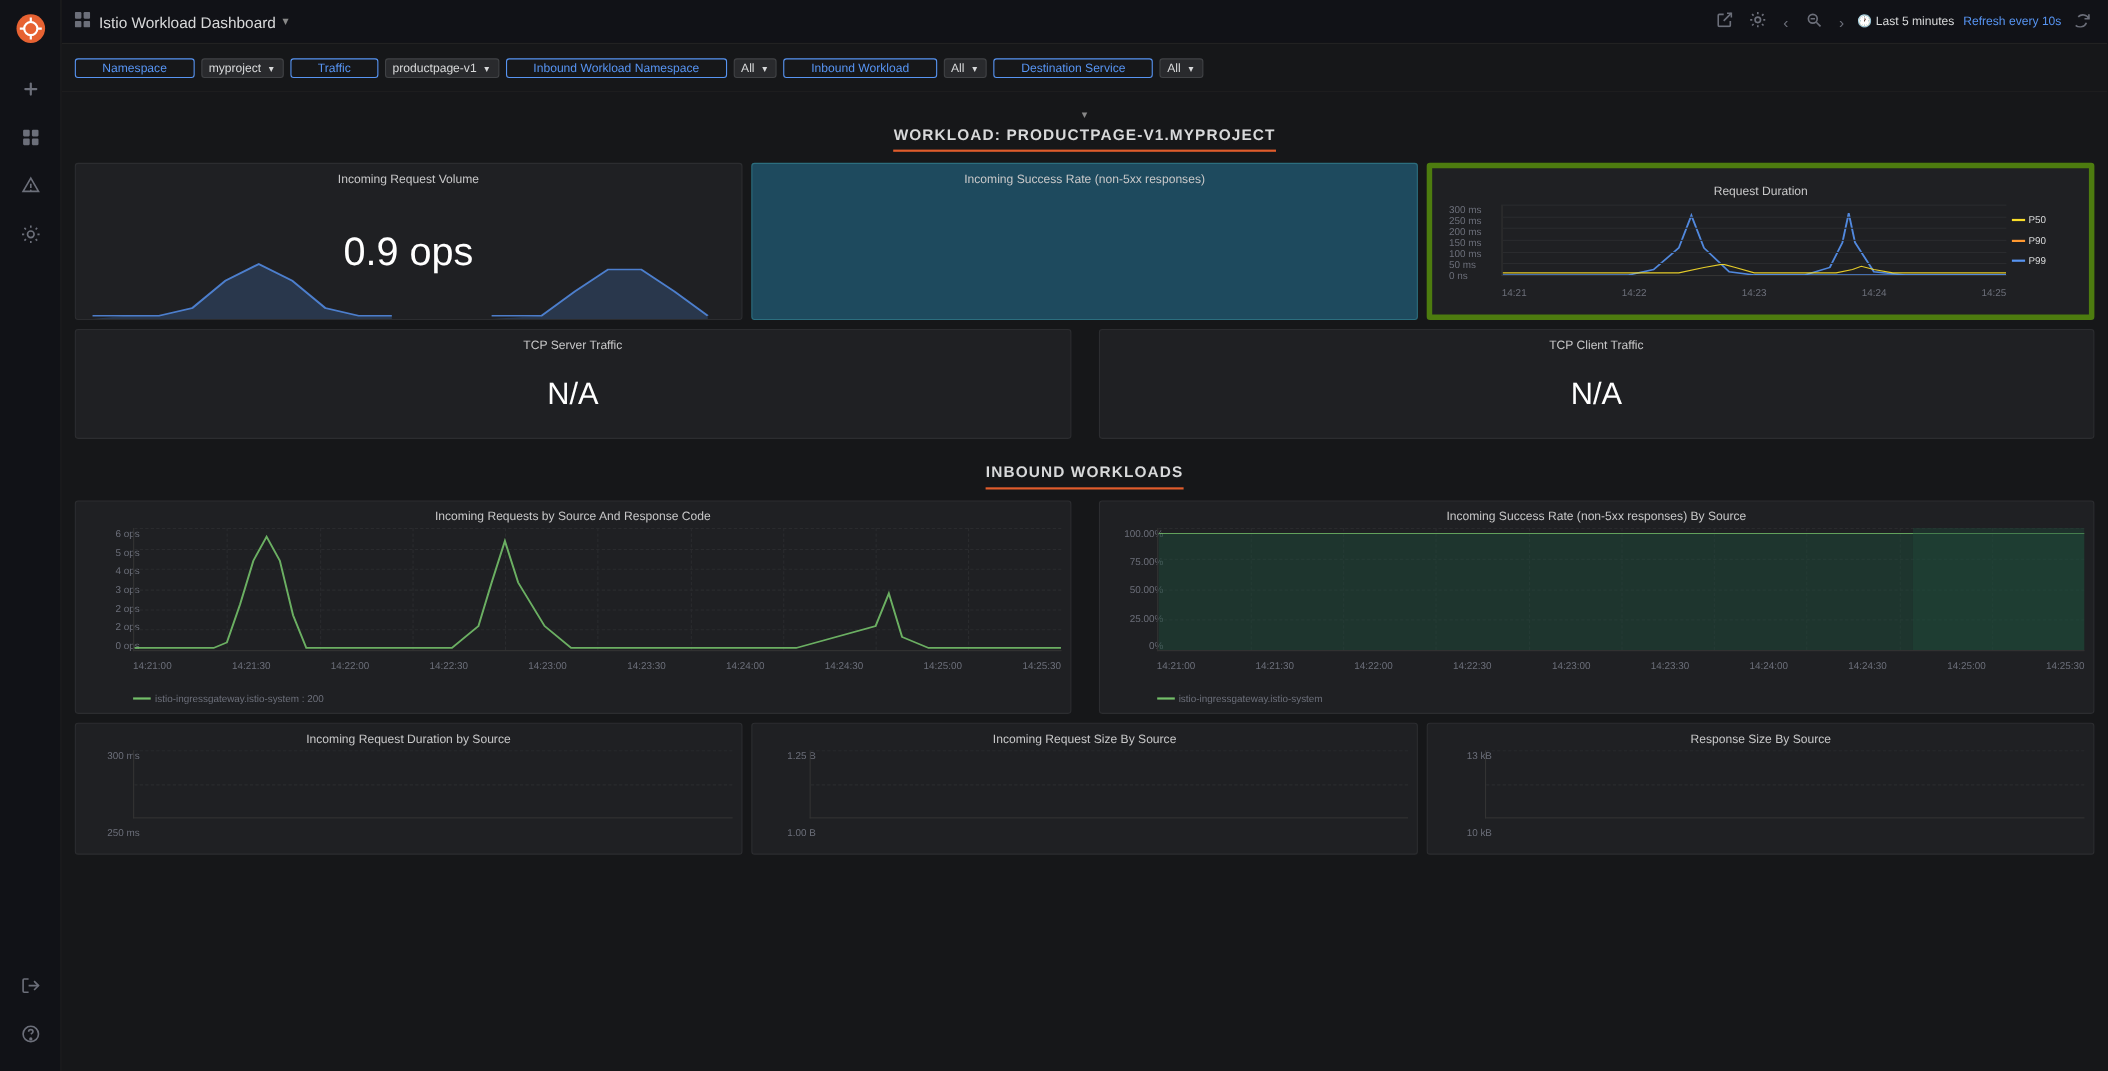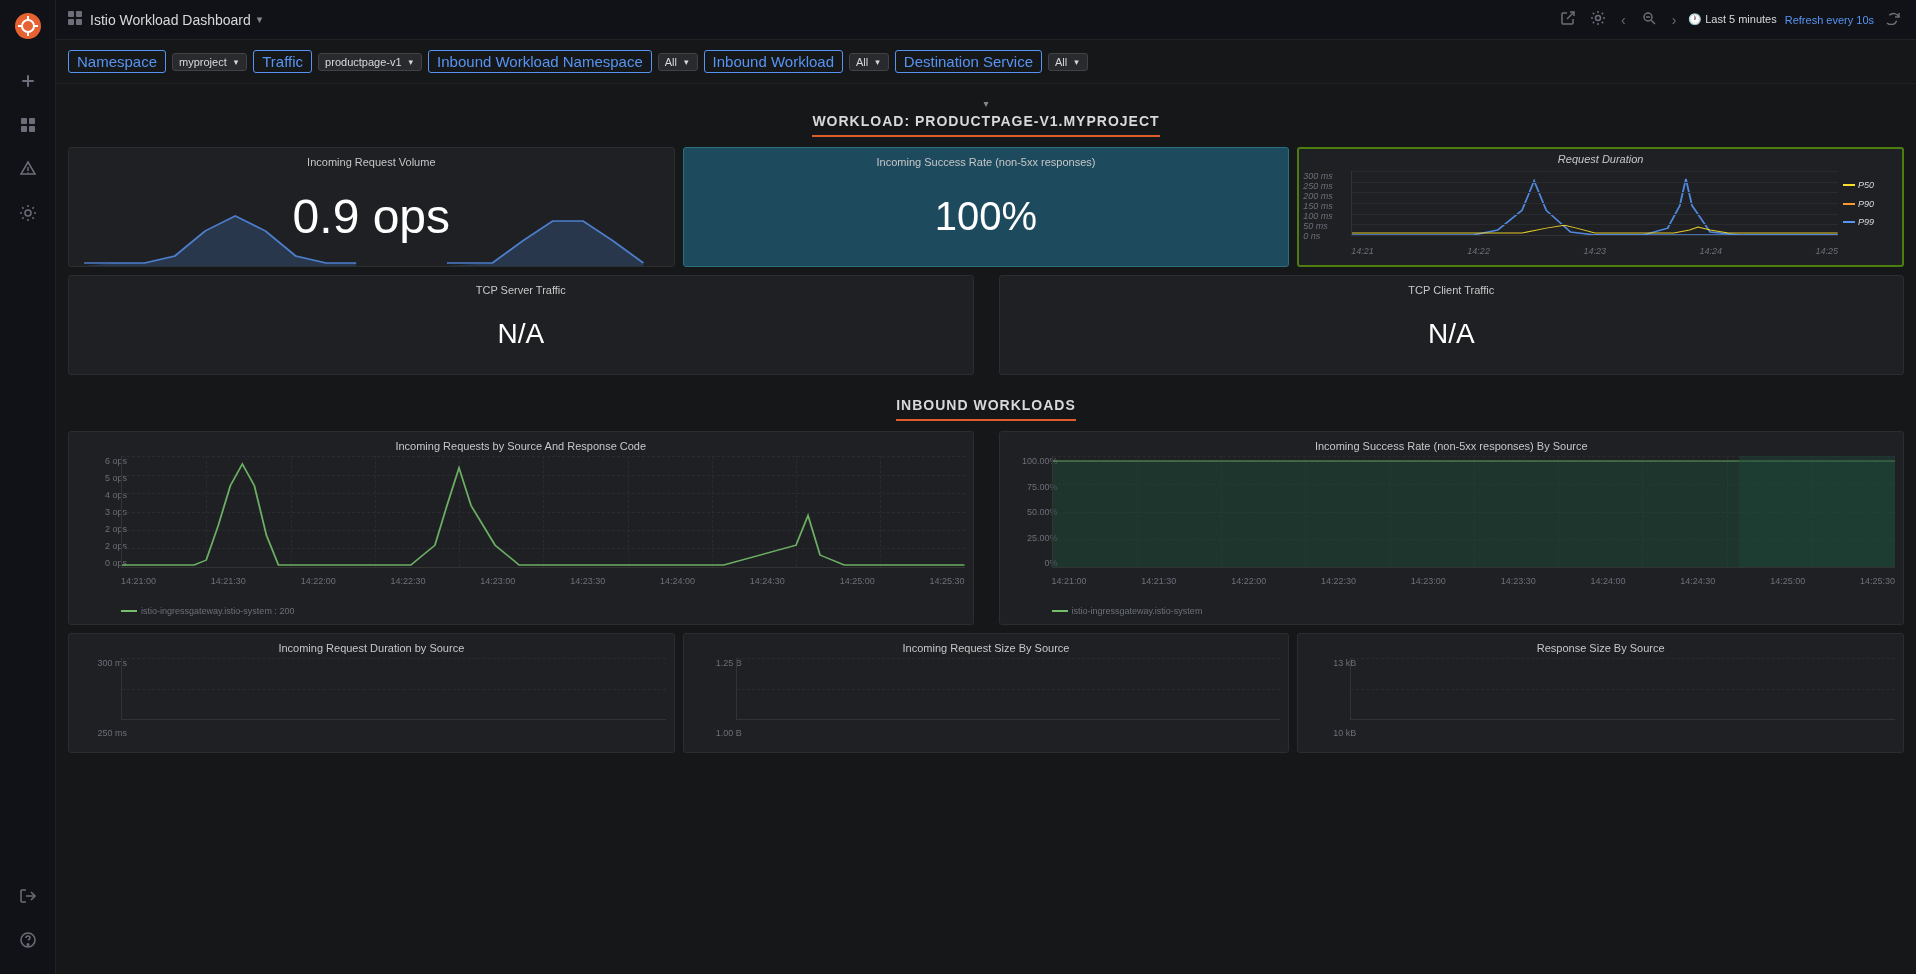--- a/index.html
+++ b/index.html
@@ -92,25 +92,25 @@
       height: 44px;
       background: #161719;
       border-bottom: 1px solid #222;
       display: flex;
       align-items: center;
       padding: 0 12px;
       gap: 6px;
       flex-shrink: 0;
     }
     .filter-label {
-      font-size: 15px;
+      font-size: 11px;
       color: #5794f2;
       border: 1px solid #5794f2;
       border-radius: 3px;
-      padding: 2px 8px;
+      padding: 2px 24px;
     }
     .filter-select {
       font-size: 11px;
       background: #292a2d;
       color: #d8d9da;
       border: 1px solid #404245;
       border-radius: 3px;
       padding: 2px 8px 2px 6px;
       display: flex;
       align-items: center;
@@ -159,25 +159,24 @@
     .row-3-bottom {
       display: grid;
       grid-template-columns: 1fr 1fr 1fr;
       gap: 8px;
       margin-bottom: 8px;
     }
 
     
     .panel {
       background: #1f2023;
-      border: 2px solid #4d7c0f;
+      border: 5px solid #4d7c0f;
       border-radius: 3px;
-      padding: 4px;
+      padding: 15px;
       position: relative;
-      font-style: italic;
     }
     .panel-title {
       text-align: center;
       font-size: 11px;
       color: #c7c7c8;
       margin-bottom: 6px;
       font-weight: 500;
     }
 
     
@@ -185,21 +184,21 @@
       background: #1f2023;
       border: 1px solid #2c2d30;
       border-radius: 3px;
       padding: 8px;
       position: relative;
       min-height: 120px;
       display: flex;
       flex-direction: column;
     }
     .stat-value {
-      font-size: 48px;
+      font-size: 36px;
       font-weight: 300;
       color: #fff;
       text-align: center;
       flex: 1;
       display: flex;
       align-items: center;
       justify-content: center;
     }
     .stat-value.na { font-size: 28px; font-weight: 400; }
 
@@ -544,23 +543,20 @@
           <polyline points="10,52 30,52 50,52 70,45 90,20 110,5 130,20 150,45 170,52 190,52" fill="none" stroke="#5794f2" stroke-width="1.5" opacity="0.8"></polyline>
           <polygon points="10,55 30,52 50,52 70,45 90,20 110,5 130,20 150,45 170,52 190,52 190,55" fill="#5794f2" opacity="0.2"></polygon>
 
           <polyline points="250,52 280,52 300,30 320,10 340,10 360,30 380,52" fill="none" stroke="#5794f2" stroke-width="1.5" opacity="0.8"></polyline>
           <polygon points="250,55 280,52 300,30 320,10 340,10 360,30 380,52 380,55" fill="#5794f2" opacity="0.2"></polygon>
         </svg>
       </div>
 
       <div class="stat-panel success-panel">
         <div class="panel-title">Incoming Success Rate (non-5xx responses)</div>
-        <div class="stat-value">
-          <span>100%</span>
-        </div>
       </div>
 
       <div class="panel duration-panel">
         <div class="panel-title">Request Duration</div>
         <div class="chart-area">
           <div class="y-axis">
             <span>300 ms</span>
             <span>250 ms</span>
             <span>200 ms</span>
             <span>150 ms</span>

